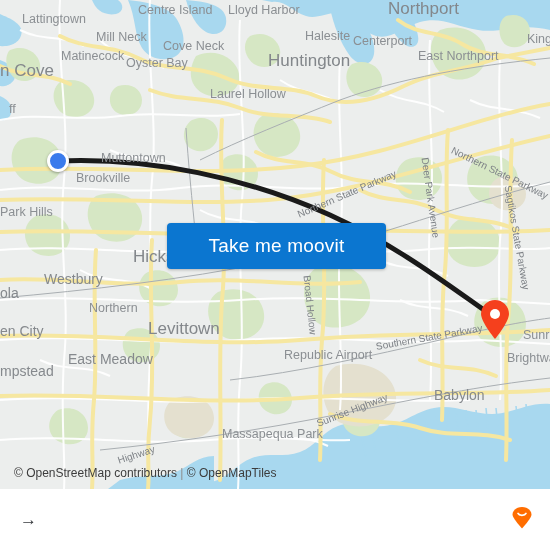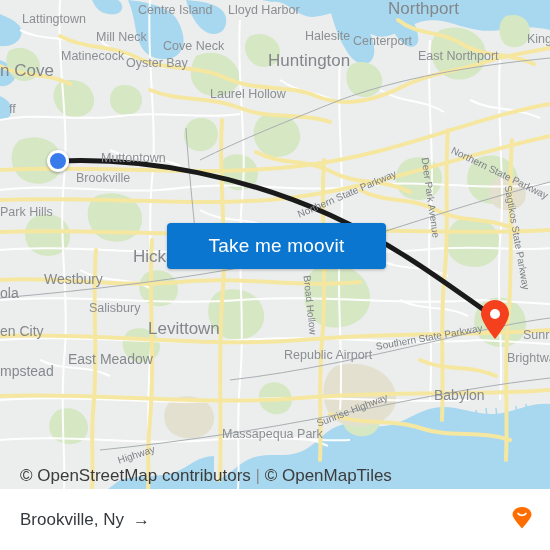--- a/index.html
+++ b/index.html
@@ -83,23 +83,23 @@
     color: #ffffff;
     font-family: "Liberation Sans", sans-serif;
     font-size: 19px;
     letter-spacing: 0.2px;
     cursor: pointer;
     box-shadow: 0 1px 3px rgba(0,0,0,0.25);
   }
   
   .attribution {
     position: absolute;
-    left: 20px;
+    left: 14px;
     top: 466px;
-    font-size: 17px;
+    font-size: 12px;
     color: #3c3c3c;
     font-family: "Liberation Sans", sans-serif;
     white-space: nowrap;
   }
   .attribution .sep { color: #8d8d8d; }
   
   .footer {
     position: absolute;
     left: 0;
     top: 489px;
@@ -316,21 +316,21 @@
       <div class="map-label lbl-xl" style="left:0px;   top:62px;">n Cove</div>
       <div class="map-label lbl-xl" style="left:268px; top:52px;">Huntington</div>
       <div class="map-label lbl-md" style="left:210px; top:88px;">Laurel Hollow</div>
       <div class="map-label lbl-md" style="left:9px;   top:103px;">ff</div>
       <div class="map-label lbl-md" style="left:101px; top:152px;">Muttontown</div>
       <div class="map-label lbl-md" style="left:76px;  top:172px;">Brookville</div>
       <div class="map-label lbl-md" style="left:0px;   top:206px;">Park Hills</div>
       <div class="map-label lbl-xl" style="left:133px; top:248px;">Hicks</div>
       <div class="map-label lbl-lg" style="left:44px;  top:272px;">Westbury</div>
       <div class="map-label lbl-lg" style="left:0px;   top:286px;">ola</div>
-      <div class="map-label lbl-md" style="left:89px;  top:302px;">Salisbury</div>
+      <div class="map-label lbl-md" style="left:89px;  top:302px;">Northern</div>
       <div class="map-label lbl-lg" style="left:0px;   top:324px;">en City</div>
       <div class="map-label lbl-xl" style="left:148px; top:320px;">Levittown</div>
       <div class="map-label lbl-lg" style="left:68px;  top:352px;">East Meadow</div>
       <div class="map-label lbl-lg" style="left:0px;   top:364px;">mpstead</div>
       <div class="map-label lbl-md" style="left:284px; top:349px;">Republic Airport</div>
       <div class="map-label lbl-lg" style="left:434px; top:388px;">Babylon</div>
       <div class="map-label lbl-md" style="left:507px; top:352px;">Brightwa</div>
       <div class="map-label lbl-md" style="left:523px; top:329px;">Sunris</div>
       <div class="map-label lbl-md" style="left:222px; top:428px;">Massapequa Park</div>
     </div>
@@ -359,21 +359,20 @@
 
     <div class="attribution">
       <span>© OpenStreetMap contributors</span>
       <span class="sep">|</span>
       <span>© OpenMapTiles</span>
     </div>
   </div>
 
   <div class="footer">
     <div class="route-text">
-      <span>Brookville, Ny</span>
       <span class="route-arrow">→</span>
     </div>
     <div class="moovit">
       <span>
         <svg width="20" height="22" viewBox="0 0 20 22">
           <path d="M10,21.5 C10,21.5 19.5,11.5 19.5,7.6 C19.5,3.4 15.3,0 10,0 C4.7,0 0.5,3.4 0.5,7.6 C0.5,11.5 10,21.5 10,21.5 Z" fill="#ff6d00"></path>
           <path d="M6,6.4 C7.2,9 12.8,9 14,6.4" stroke="#ffffff" stroke-width="1.7" fill="none" stroke-linecap="round"></path>
         </svg>
       </span>
     </div>

